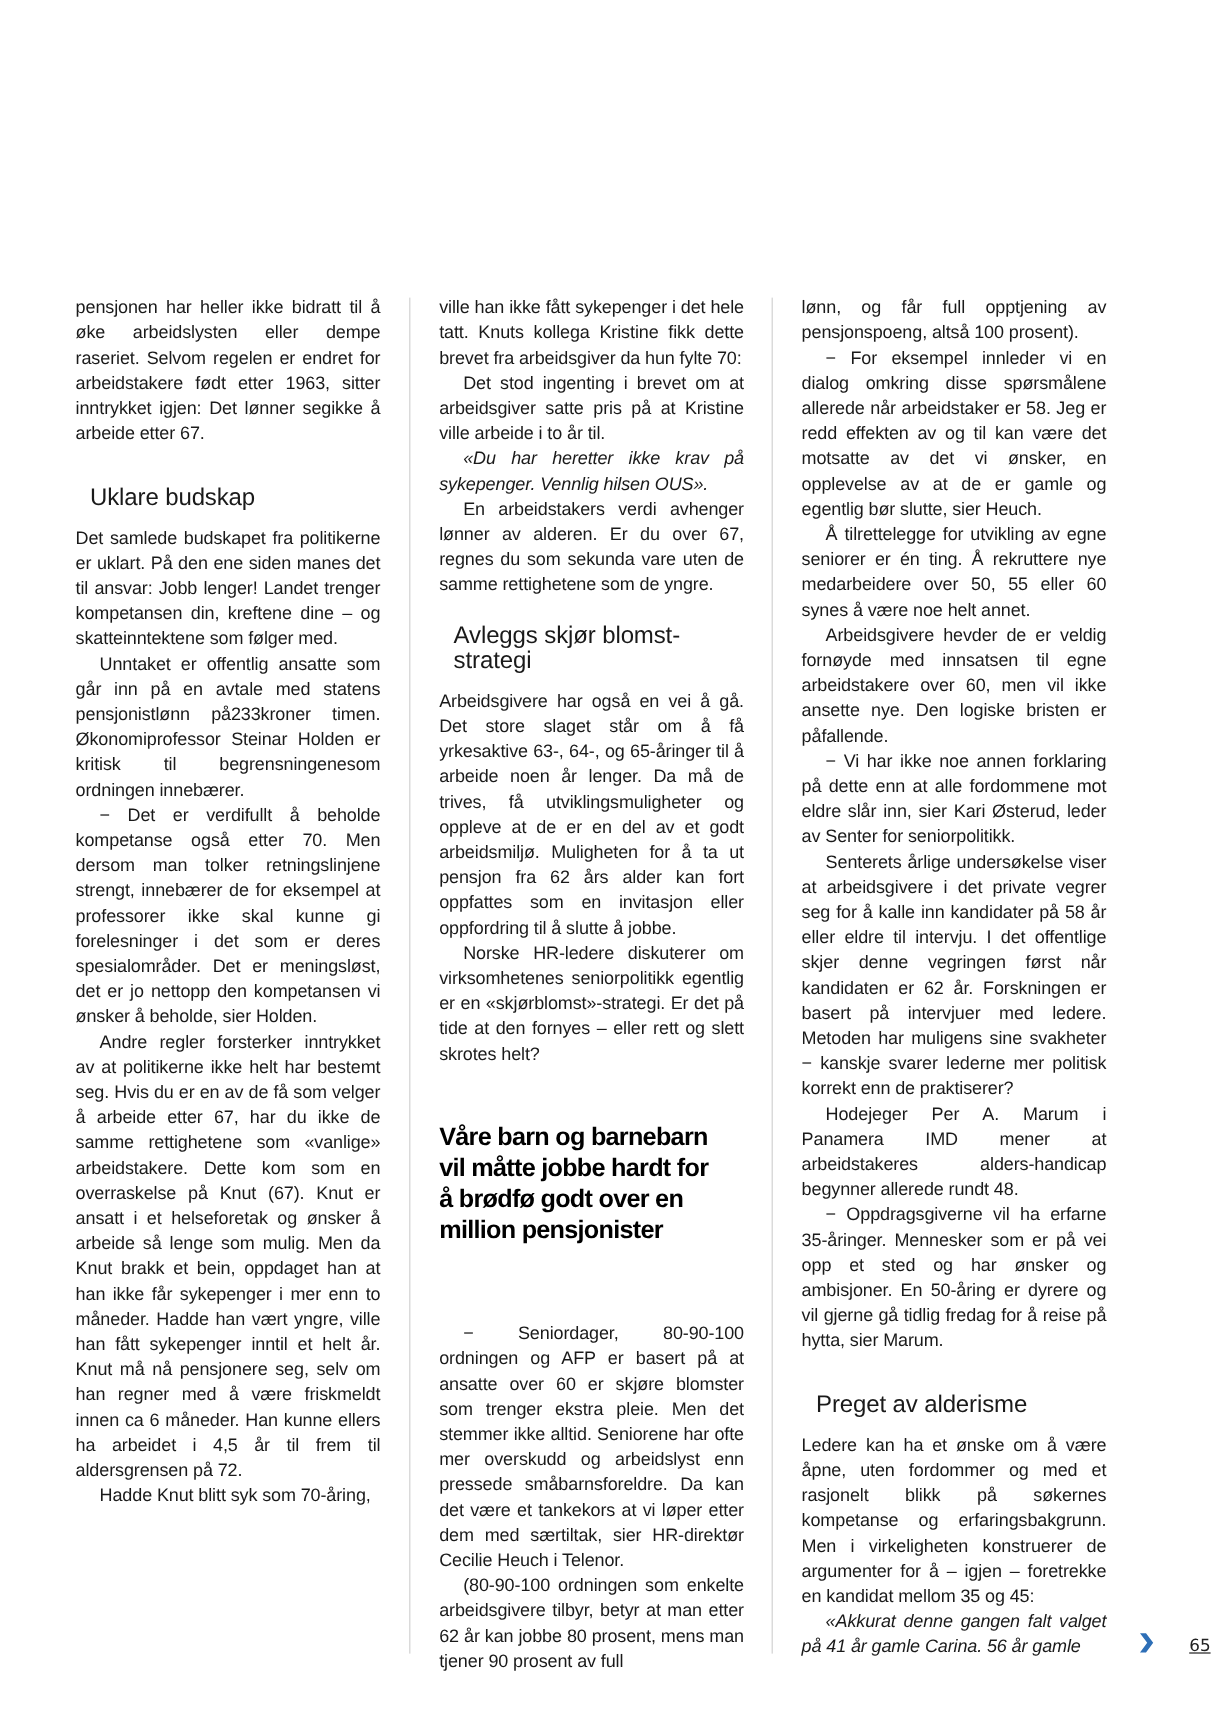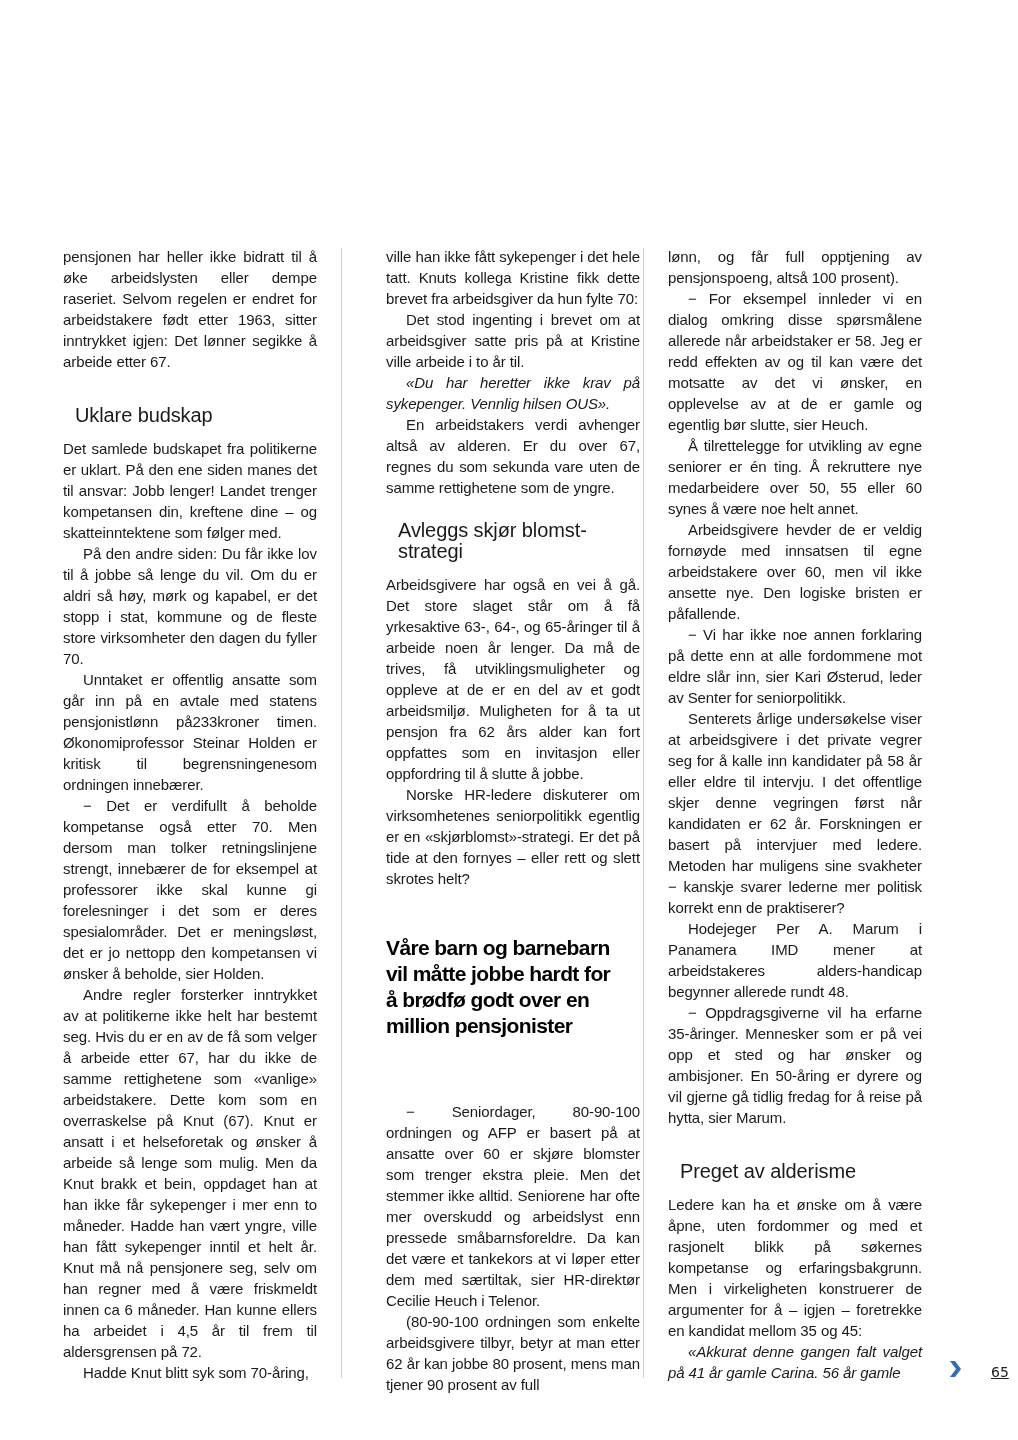--- a/index.html
+++ b/index.html
@@ -6,21 +6,21 @@
   body {
     width: 1018px; height: 1440px; background: #ffffff;
     position: relative; overflow: hidden;
     font-family: "Liberation Sans", sans-serif; color: #1a1a1a;
   }
   .col {
     position: absolute; top: 246px; width: 254px;
     font-size: 15px; line-height: 21px; letter-spacing: -0.1px;
   }
   #col1 { left: 63px; }
-  #col2 { left: 386px; }
+  #col2 { left: 366px; }
   #col3 { left: 668px; }
   .p { margin: 0; text-align: justify; }
   .p.indent { text-indent: 20px; }
   .p.italic { font-style: italic; }
   .sub {
     margin: 12px; font-weight: normal; font-size: 20px; line-height: 21px;
   }
   .gap { height: 21px; }
   .gap-small { height: 10px; }
   .pullquote {
@@ -44,31 +44,30 @@
 <body>
 
 <div id="sep1" class="sep"></div>
 <div id="sep2" class="sep"></div>
 
 <div id="col1" class="col">
     <p class="p">pensjonen har heller ikke bidratt til å øke arbeidslysten eller dempe raseriet. Selvom regelen er endret for arbeidstakere født etter 1963, sitter inntrykket igjen: Det lønner segikke å arbeide etter 67.</p>
     <div class="gap"></div>
     <h3 class="sub">Uklare budskap</h3>
     <p class="p">Det samlede budskapet fra politikerne er uklart. På den ene siden manes det til ansvar: Jobb lenger! Landet trenger kompetansen din, kreftene dine – og skatteinntektene som følger med.</p>
-    <p class="p indent">På den andre siden: Du får ikke lov til å jobbe så lenge du vil. Om du er aldri så høy, mørk og kapabel, er det stopp i stat, kommune og de fleste store virksomheter den dagen du fyller 70.</p>
     <p class="p indent">Unntaket er offentlig ansatte som går inn på en avtale med statens pensjonistlønn på233kroner timen. Økonomiprofessor Steinar Holden er kritisk til begrensningenesom ordningen innebærer.</p>
     <p class="p indent">− Det er verdifullt å beholde kompetanse også etter 70. Men dersom man tolker retningslinjene strengt, innebærer de for eksempel at professorer ikke skal kunne gi forelesninger i det som er deres spesialområder. Det er meningsløst, det er jo nettopp den kompetansen vi ønsker å beholde, sier Holden.</p>
     <p class="p indent">Andre regler forsterker inntrykket av at politikerne ikke helt har bestemt seg. Hvis du er en av de få som velger å arbeide etter 67, har du ikke de samme rettighetene som «vanlige» arbeidstakere. Dette kom som en overraskelse på Knut (67). Knut er ansatt i et helseforetak og ønsker å arbeide så lenge som mulig. Men da Knut brakk et bein, oppdaget han at han ikke får sykepenger i mer enn to måneder. Hadde han vært yngre, ville han fått sykepenger inntil et helt år. Knut må nå pensjonere seg, selv om han regner med å være friskmeldt innen ca 6 måneder. Han kunne ellers ha arbeidet i 4,5 år til frem til aldersgrensen på 72.</p>
     <p class="p indent">Hadde Knut blitt syk som 70-åring,</p>
   </div>
 <div id="col2" class="col">
     <p class="p">ville han ikke fått sykepenger i det hele tatt. Knuts kollega Kristine fikk dette brevet fra arbeidsgiver da hun fylte 70:</p>
     <p class="p indent">Det stod ingenting i brevet om at arbeidsgiver satte pris på at Kristine ville arbeide i to år til.</p>
     <p class="p indent italic">«Du har heretter ikke krav på sykepenger. Vennlig hilsen OUS».</p>
-    <p class="p indent">En arbeidstakers verdi avhenger altså av alderen. Er du over 67, regnes du som sekunda vare uten de samme rettighetene som de yngre.</p>
+    <p class="p indent">En arbeidstakers verdi avhenger lønner av alderen. Er du over 67, regnes du som sekunda vare uten de samme rettighetene som de yngre.</p>
     <div class="gap-small"></div>
     <h3 class="sub">Avleggs skjør blomst-strategi</h3>
     <p class="p">Arbeidsgivere har også en vei å gå. Det store slaget står om å få yrkesaktive 63-, 64-, og 65-åringer til å arbeide noen år lenger. Da må de trives, få utviklingsmuligheter og oppleve at de er en del av et godt arbeidsmiljø. Muligheten for å ta ut pensjon fra 62 års alder kan fort oppfattes som en invitasjon eller oppfordring til å slutte å jobbe.</p>
     <p class="p indent">Norske HR-ledere diskuterer om virksomhetenes seniorpolitikk egentlig er en «skjørblomst»-strategi. Er det på tide at den fornyes – eller rett og slett skrotes helt?</p>
     <div style="margin: 46px 0px 62px;">
       <p class="pullquote">Våre barn og barnebarn vil måtte jobbe hardt for å brødfø godt over en million pensjonister</p>
     </div>
     <p class="p indent">− Seniordager, 80-90-100 ordningen og AFP er basert på at ansatte over 60 er skjøre blomster som trenger ekstra pleie. Men det stemmer ikke alltid. Seniorene har ofte mer overskudd og arbeidslyst enn pressede småbarnsforeldre. Da kan det være et tankekors at vi løper etter dem med særtiltak, sier HR-direktør Cecilie Heuch i Telenor.</p>
     <p class="p indent">(80-90-100 ordningen som enkelte arbeidsgivere tilbyr, betyr at man etter 62 år kan jobbe 80 prosent, mens man tjener 90 prosent av full</p>
   </div>

